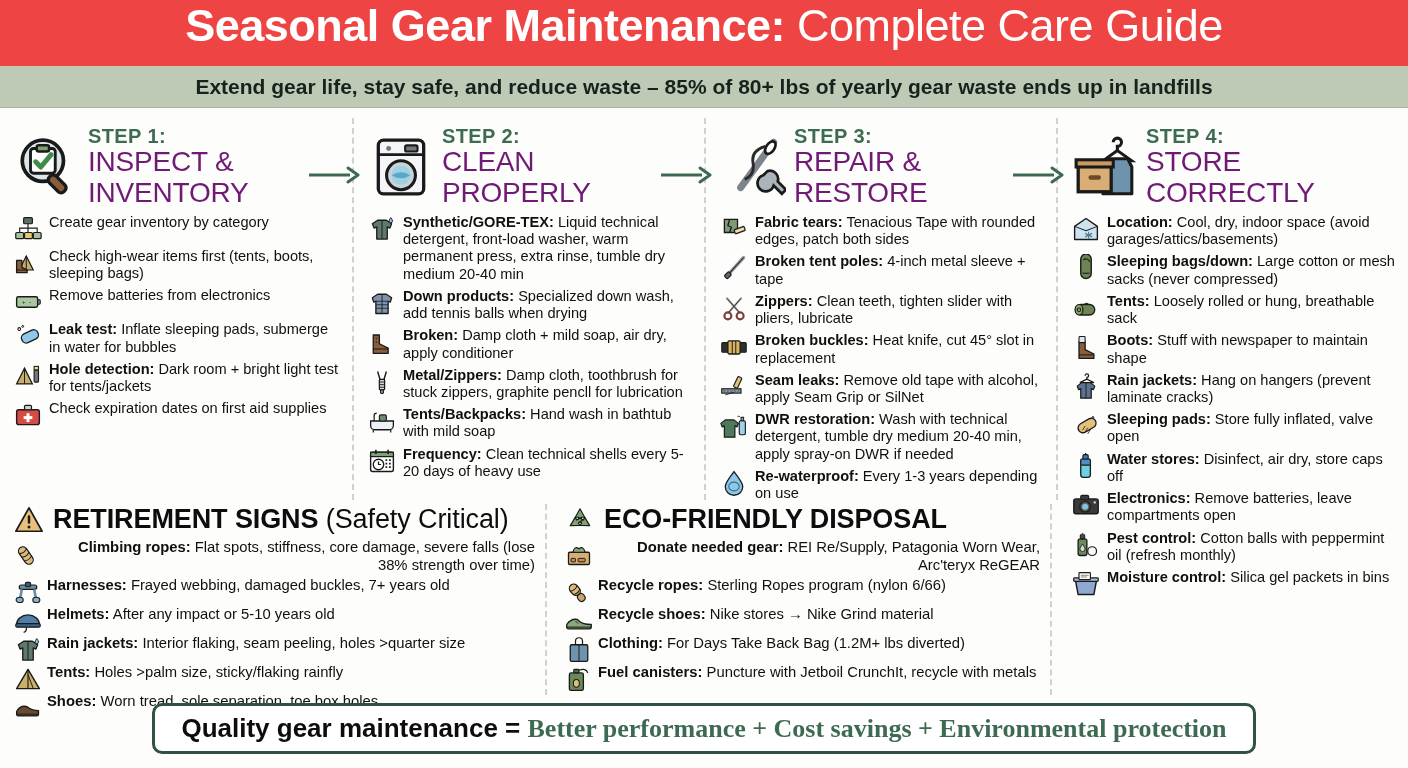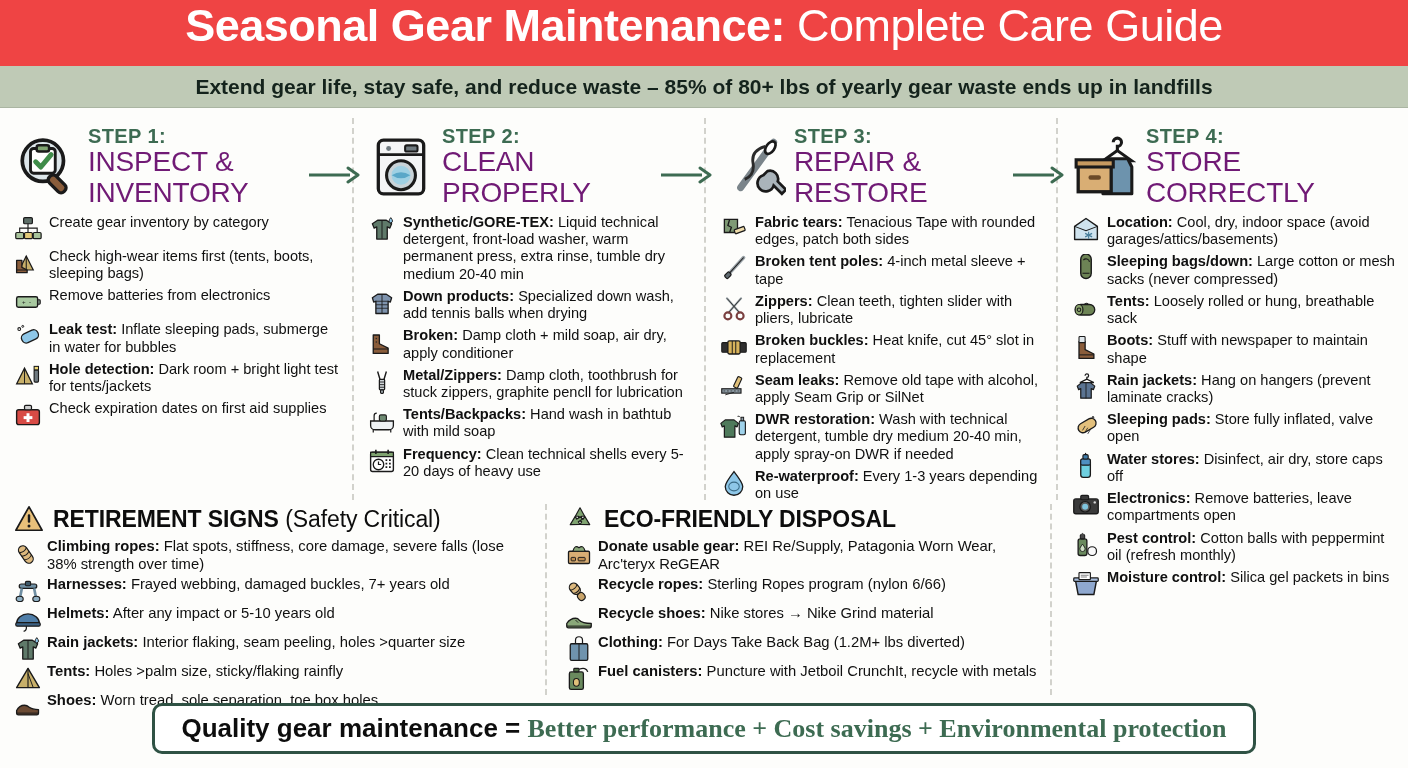--- a/index.html
+++ b/index.html
@@ -105,28 +105,29 @@
   .lower-col.left { width: 545px; }
   .lower-col.mid { width: 505px; border-left: 2px dashed #d2d2cc; padding-left: 18px; }
   .lower-col.right-spacer { width: 358px; border-left: 2px dashed #d2d2cc; }
 
   .sec-head {
     display: flex; align-items: center; gap: 9px;
     margin-bottom: 4px;
   }
   .sec-head .sic { width: 30px; height: 30px; flex: 0 0 30px; }
   .sec-head .stitle {
-    font-size: 23px; font-weight: 800; color: #0d0d0d;
+    font-size: 27px; font-weight: 800; color: #0d0d0d;
     letter-spacing: -0.1px;
   }
   .sec-head .stitle .light { font-weight: 400; }
 
   .litem {
     display: flex; align-items: flex-start; gap: 7px;
     margin-bottom: 2px;
+    text-align: right;
   }
   .litem .ic { width: 26px; height: 26px; flex: 0 0 26px; margin-top: 1px; }
   .litem .tx { font-size: 14.8px; line-height: 1.2; color: #101010; }
   .litem .tx b { font-weight: 700; }
 
   
   .footer-wrap {
     position: absolute;
     left: 0; right: 0; bottom: 14px;
     display: flex; justify-content: center;
@@ -586,21 +587,21 @@
         <span class="stitle">ECO-FRIENDLY DISPOSAL</span>
       </div>
       <div id="eco-items">
           <div class="litem">
             <span class="ic"><svg viewBox="0 0 32 32" width="28" height="28">
                 <rect x="4" y="14" width="24" height="14" rx="1.4" fill="#d9ae74" stroke="#1a1a1a" stroke-width="1.5"></rect>
                 <path d="M9 14 q2 -8 7 -4 q5 -4 7 4 z" fill="#8aa87a" stroke="#1a1a1a" stroke-width="1.3"></path>
                 <rect x="7" y="21" width="5" height="4" rx="0.8" fill="#c08e52" stroke="#1a1a1a" stroke-width="1.1"></rect>
                 <rect x="15" y="21" width="8" height="4" rx="0.8" fill="#c08e52" stroke="#1a1a1a" stroke-width="1.1"></rect>
               </svg></span>
-            <span class="tx"><b>Donate usable gear:</b> REI Re/Supply, Patagonia Worn Wear, Arc'teryx ReGEAR</span>
+            <span class="tx"><b>Donate needed gear:</b> REI Re/Supply, Patagonia Worn Wear, Arc'teryx ReGEAR</span>
           </div>
           <div class="litem">
             <span class="ic"><svg viewBox="0 0 32 32" width="28" height="28">
                 <g transform="rotate(-40 16 16)">
                   <rect x="9" y="4" width="10" height="14" rx="5" fill="#ddb97e" stroke="#1a1a1a" stroke-width="1.4"></rect>
                   <path d="M9 9 q5 3 10 0 M9 14 q5 3 10 0" fill="none" stroke="#1a1a1a" stroke-width="1.1"></path>
                   <rect x="10" y="18" width="8" height="9" rx="4" fill="#c9a46a" stroke="#1a1a1a" stroke-width="1.3"></rect>
                 </g>
               </svg></span>
             <span class="tx"><b>Recycle ropes:</b> Sterling Ropes program (nylon 6/66)</span>

